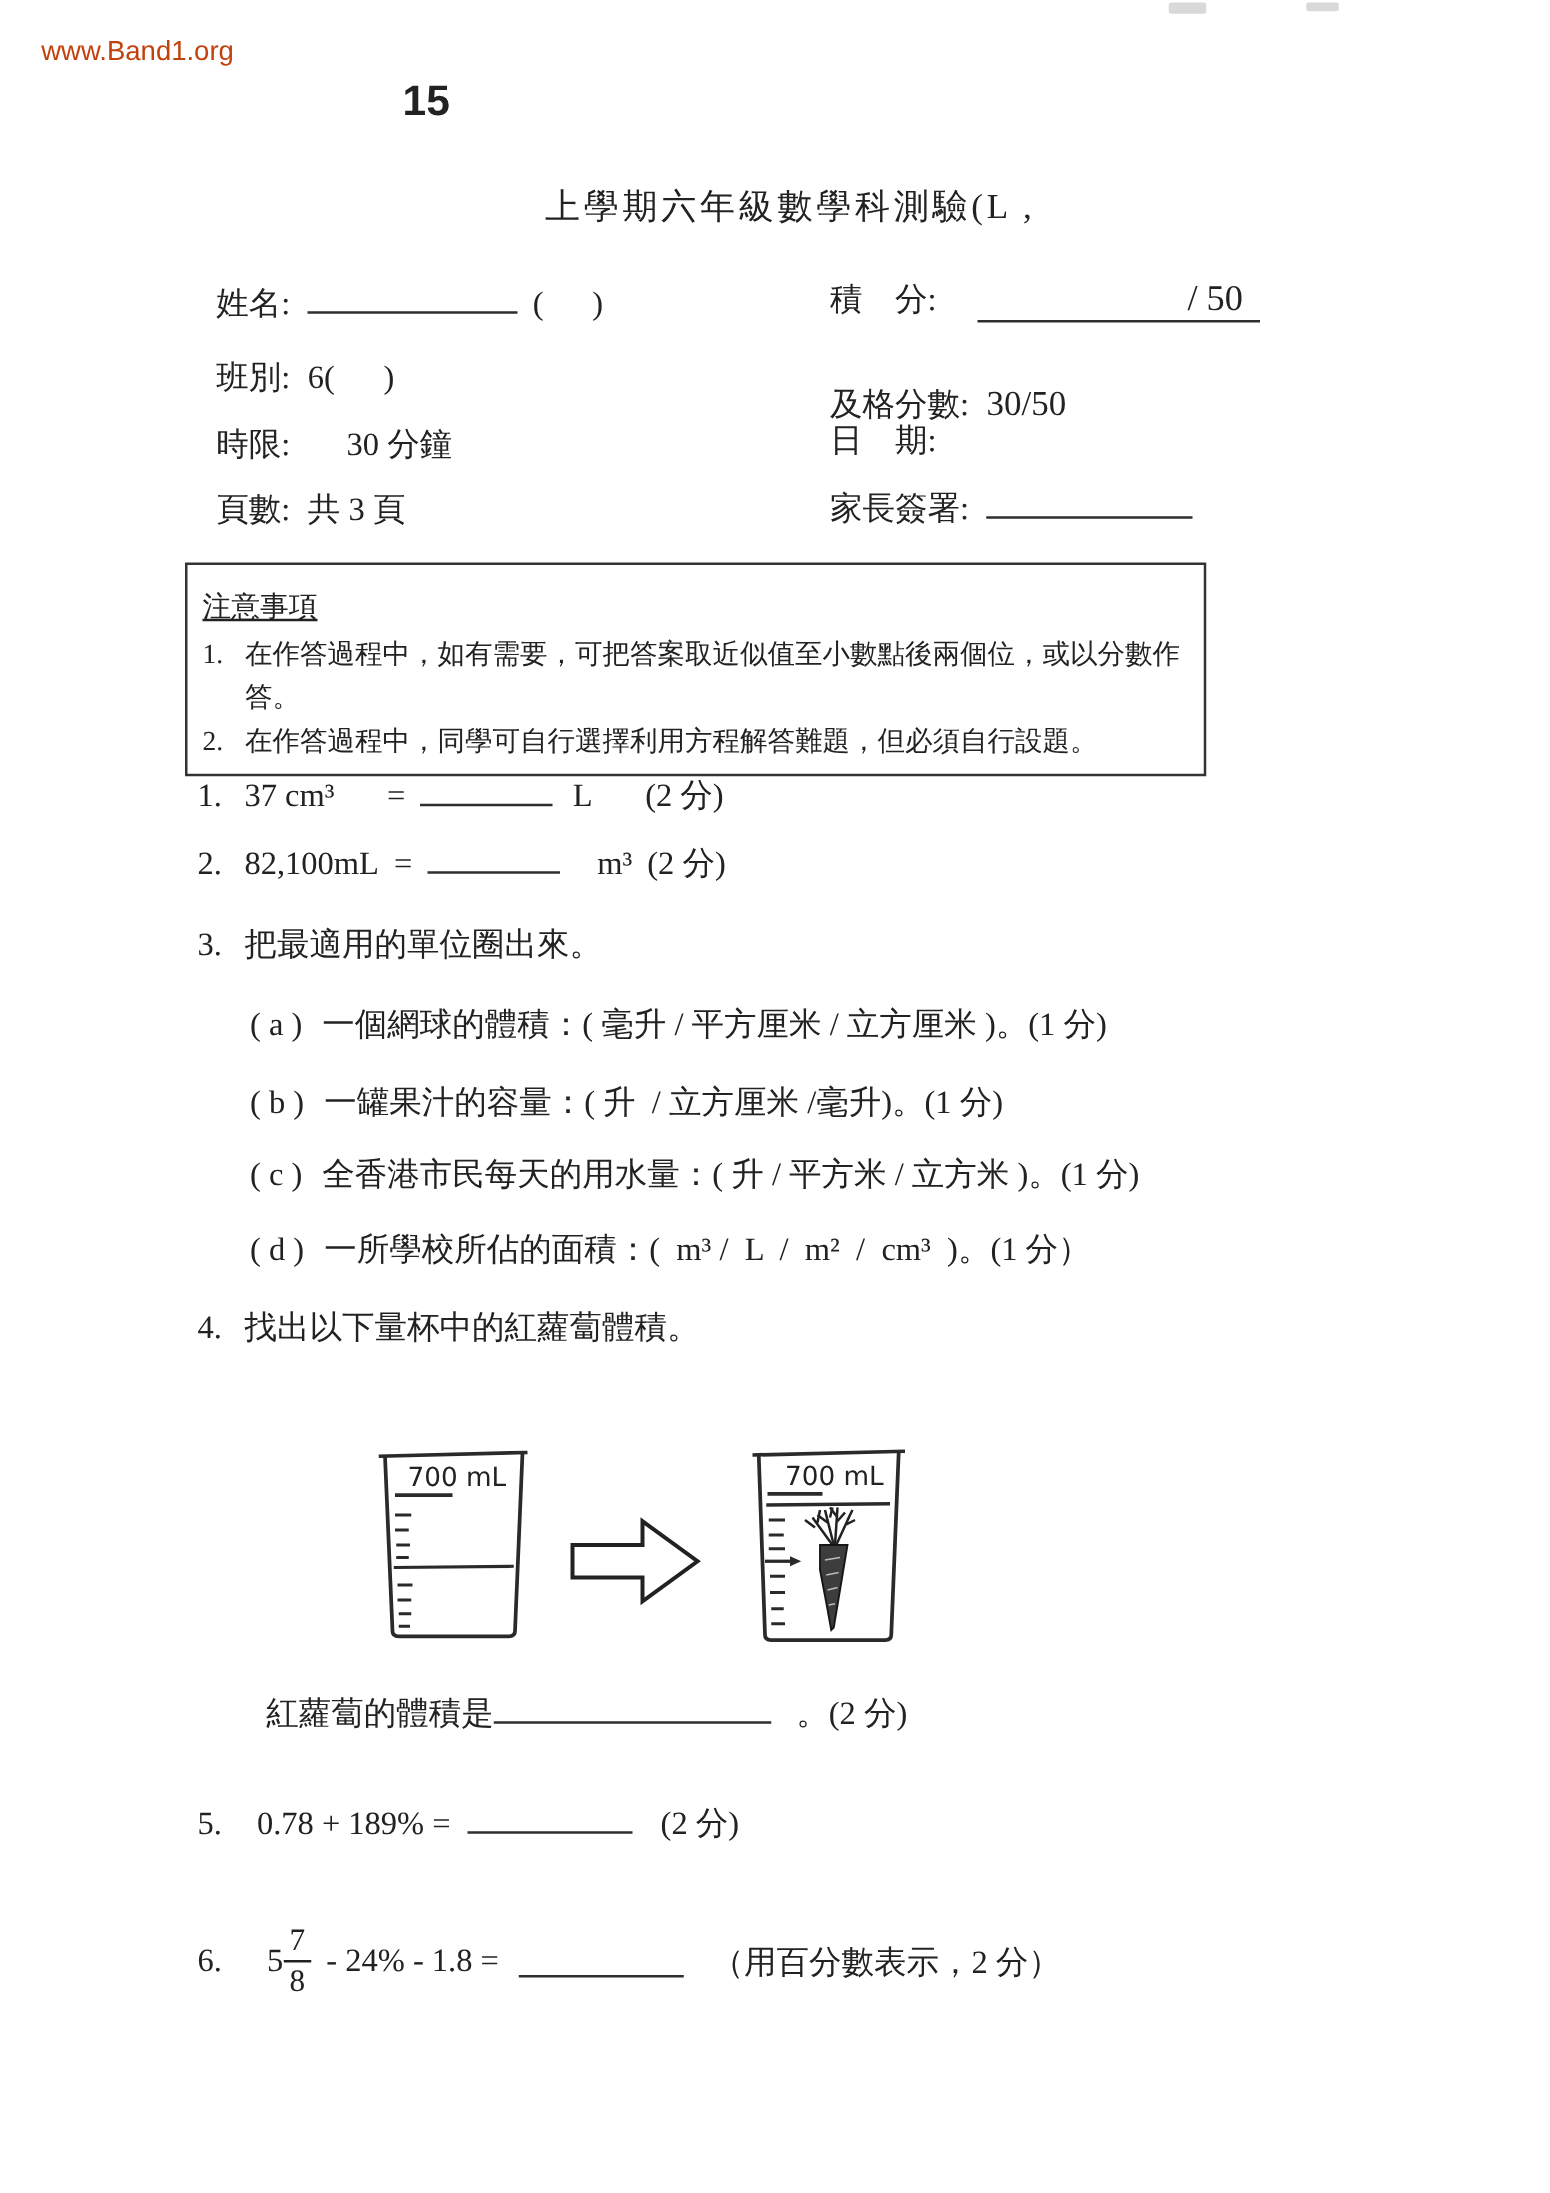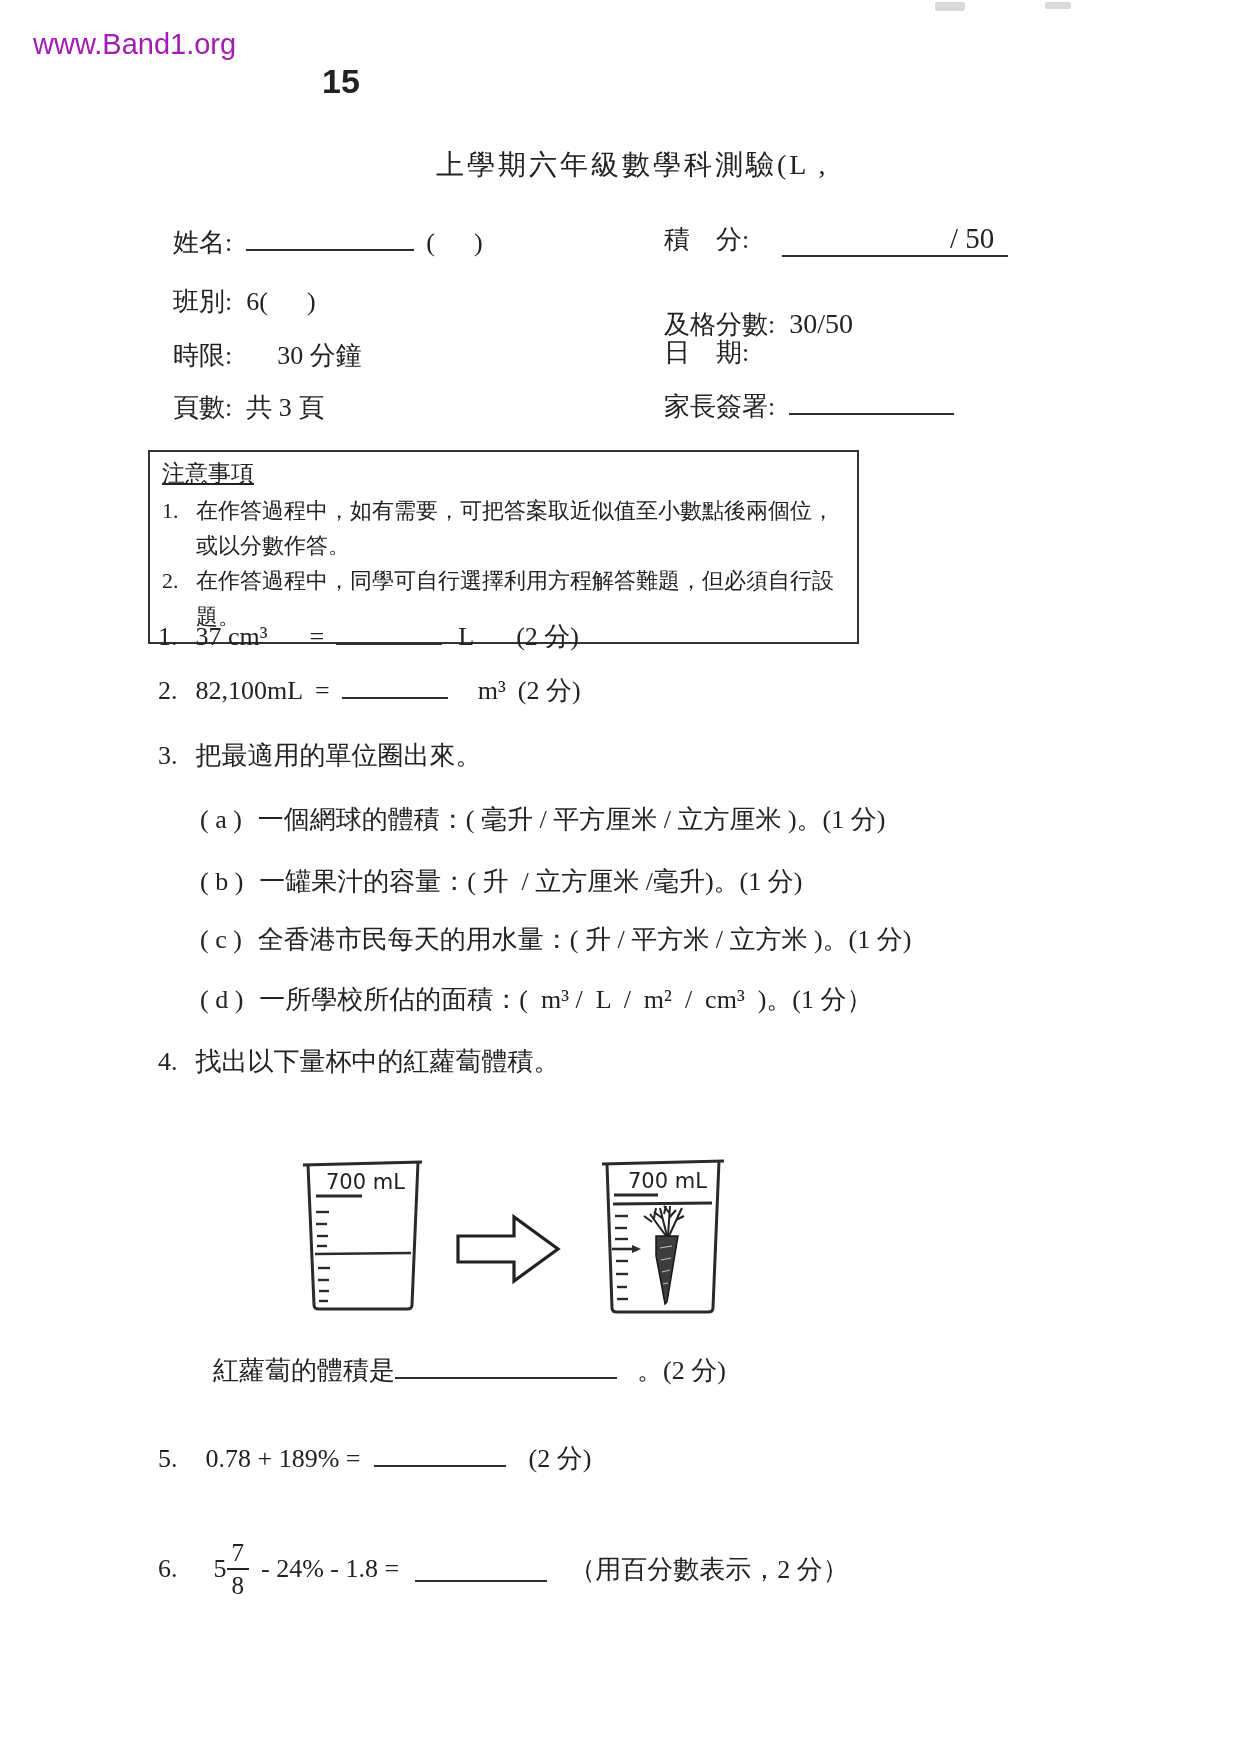--- a/index.html
+++ b/index.html
@@ -2,29 +2,29 @@
 <html><head>
 <meta charset="utf-8">
 <style>
   html,body{margin:0;padding:0;background:#ffffff;}
   .sheet{
     position:relative;width:1240px;height:1754px;margin:0 auto;background:#fff;
     font-family:"Liberation Serif","DejaVu Serif",serif;color:#1f1f1f;overflow:hidden;
   }
   .abs{position:absolute;}
   .pre{white-space:pre;}
-  .watermark{font-family:"Liberation Sans","DejaVu Sans",sans-serif;font-size:29px;color:#a21caf;}
+  .watermark{font-family:"Liberation Sans","DejaVu Sans",sans-serif;font-size:22px;color:#c2410c;}
   .pageno{font-family:"Liberation Sans","DejaVu Sans",sans-serif;font-size:34px;font-weight:bold;color:#222;}
   .title{font-size:28px;letter-spacing:3px;color:#222;}
   .inforow{display:flex;align-items:baseline;font-size:26px;color:#222;}
   .lbl{margin-right:14px;}
   .blank{display:inline-block;border-bottom:2px solid #2e2e2e;height:0.95em;}
   .scoreline{display:inline-block;border-bottom:2px solid #2e2e2e;width:212px;text-align:right;padding-right:14px;font-size:29px;}
   .signline{display:inline-block;border-bottom:2px solid #2e2e2e;width:165px;height:0.95em;}
-  .noticebox{border:2px solid #333;width:711px;box-sizing:border-box;padding:6px 14px 8px 12px;font-size:22px;color:#222;}
+  .noticebox{border:2px solid #333;width:817px;box-sizing:border-box;padding:18px 14px 8px 12px;font-size:22px;color:#222;}
   .noticetitle{text-decoration:underline;font-size:23px;margin-bottom:4px;}
   .nitem{display:flex;align-items:flex-start;line-height:1.6;}
   .nno{flex:0 0 34px;}
   .ntext{flex:1;}
   .qrow{display:flex;align-items:baseline;font-size:26px;color:#222;}
   .qno{margin-right:18px;}
   .subq{display:flex;align-items:baseline;font-size:26px;color:#222;}
   .subno{margin-right:16px;}
   .frac{display:inline-flex;flex-direction:column;align-items:center;line-height:1;font-size:25px;vertical-align:middle;}
   .fracnum{padding:0 5px 3px;}

